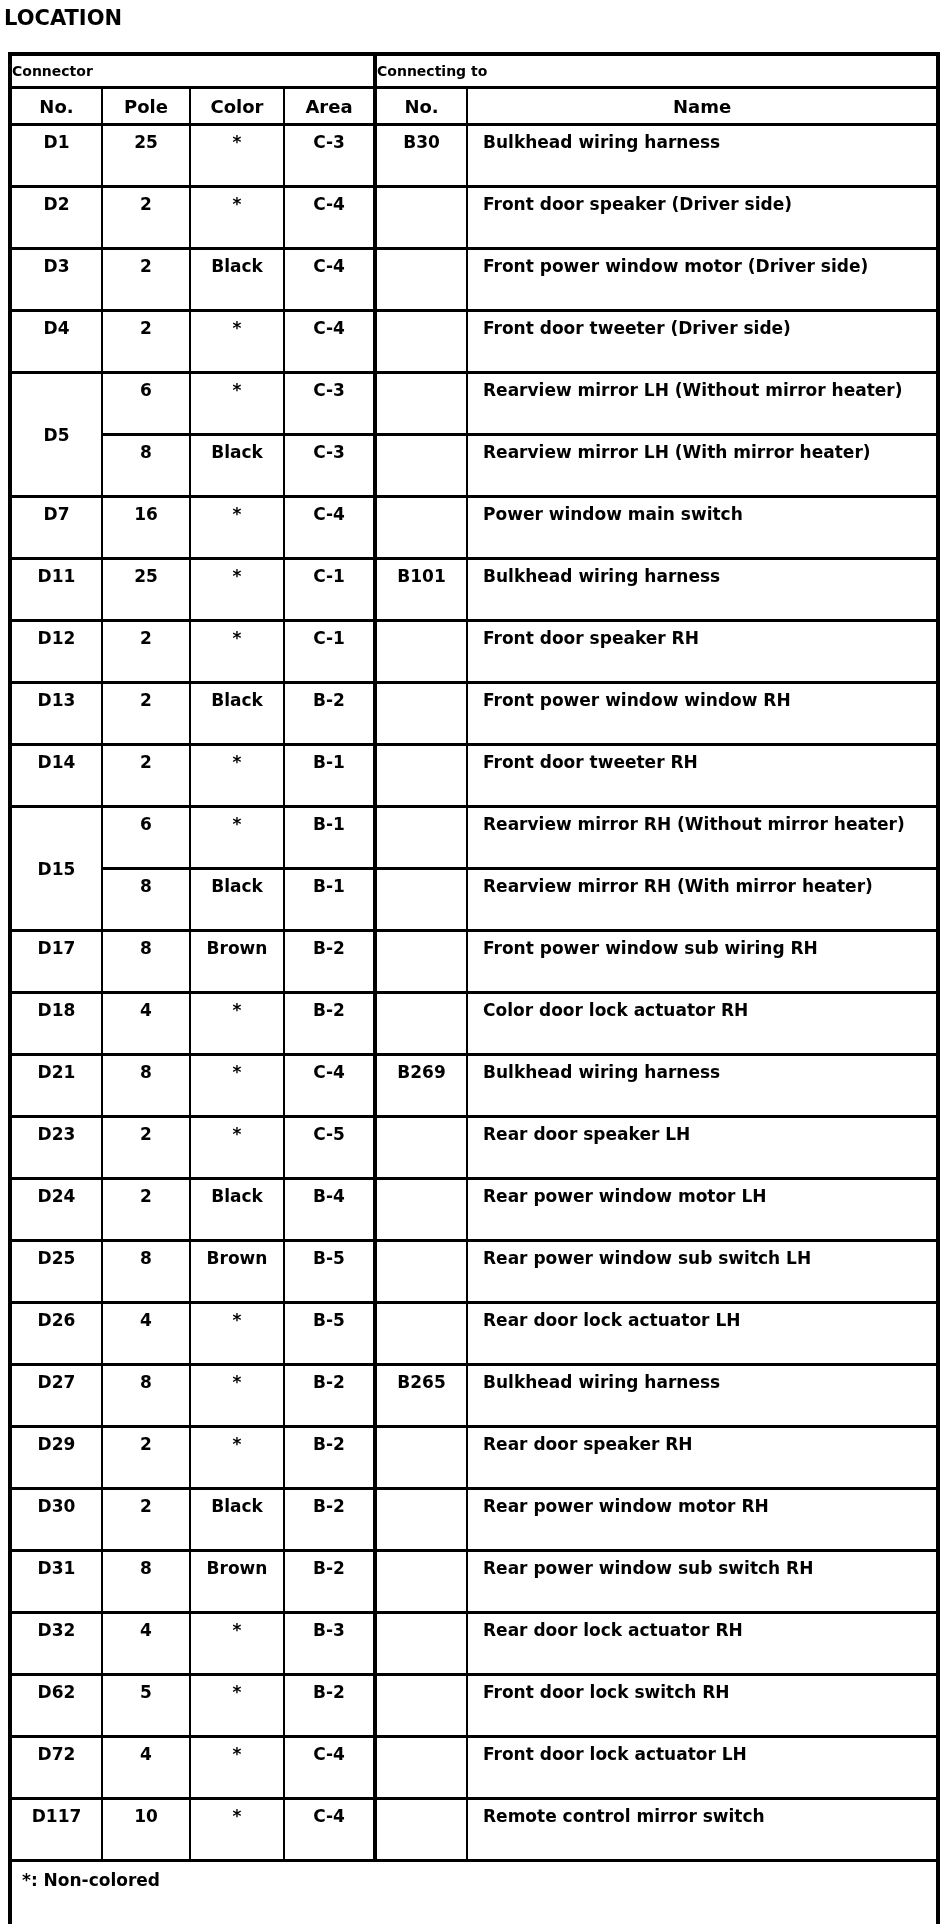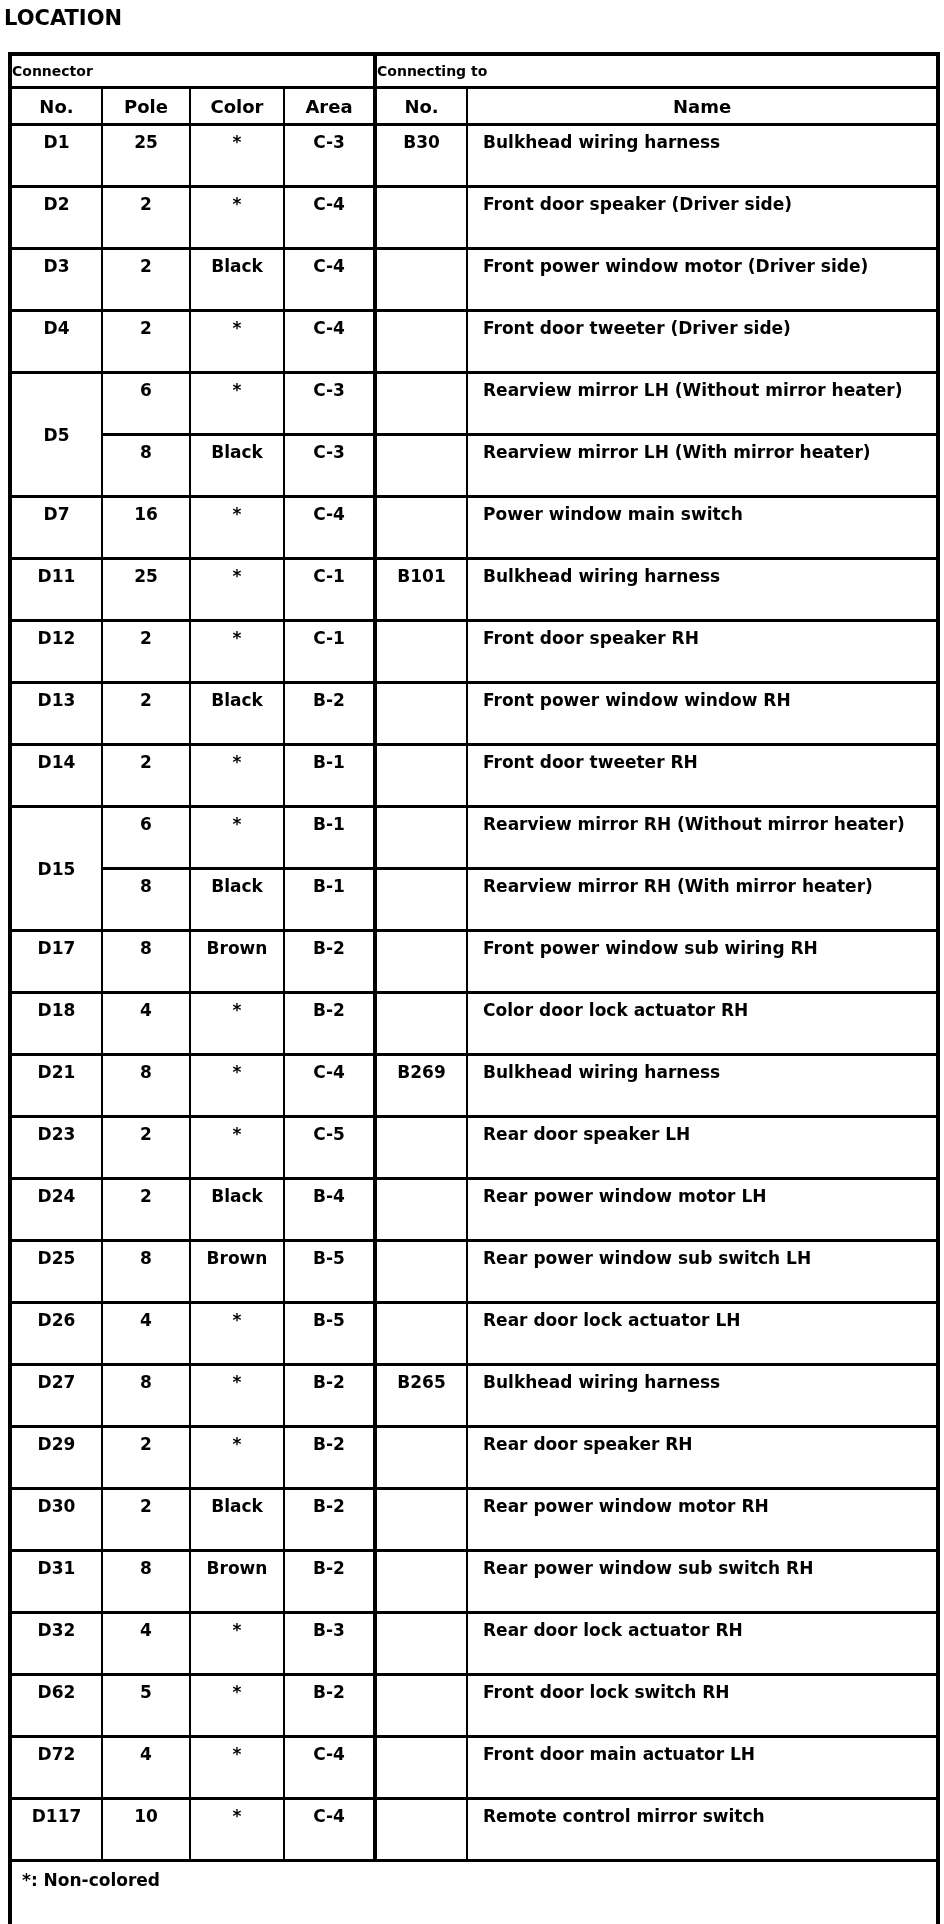--- a/index.html
+++ b/index.html
@@ -283,21 +283,21 @@
         <td class="c">B-2</td>
         <td class="c sect"></td>
         <td class="name">Front door lock switch RH</td>
       </tr>
       <tr>
         <td class="c">D72</td>
         <td class="c">4</td>
         <td class="c">*</td>
         <td class="c">C-4</td>
         <td class="c sect"></td>
-        <td class="name">Front door main actuator LH</td>
+        <td class="name">Front door lock actuator LH</td>
       </tr>
       <tr>
         <td class="c">D117</td>
         <td class="c">10</td>
         <td class="c">*</td>
         <td class="c">C-4</td>
         <td class="c sect"></td>
         <td class="name">Remote control mirror switch</td>
       </tr>
     </tbody>

